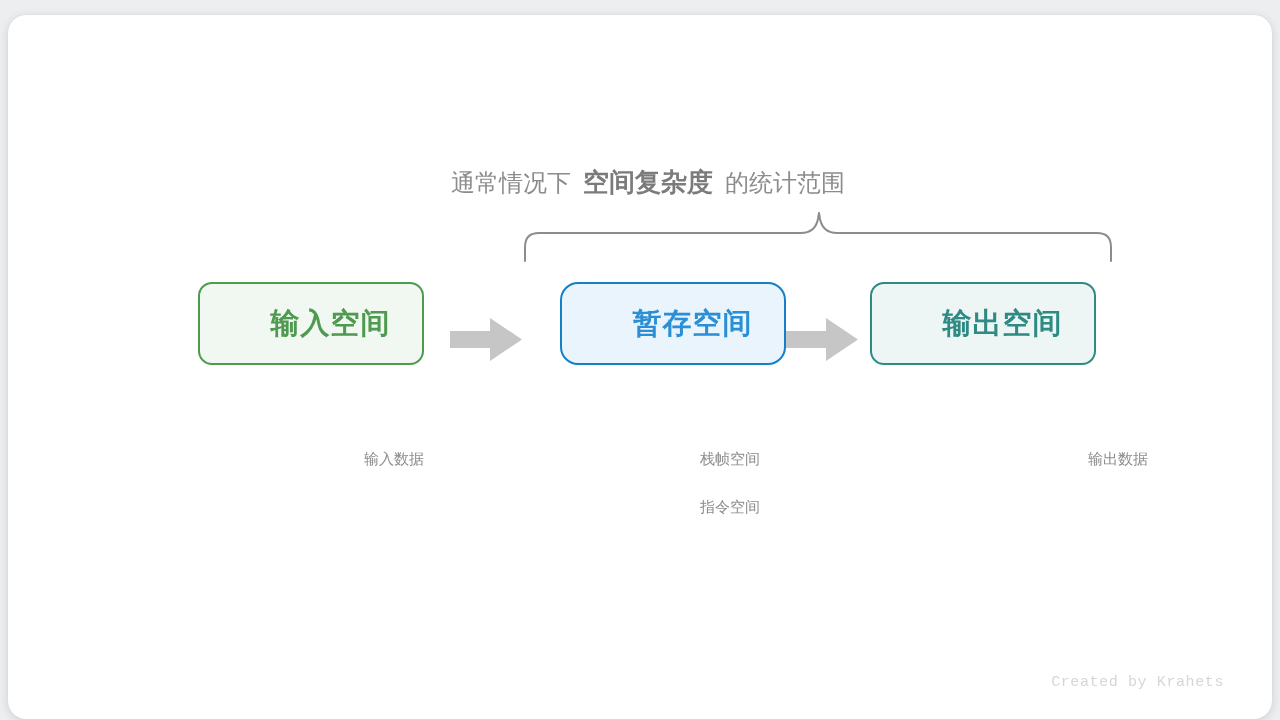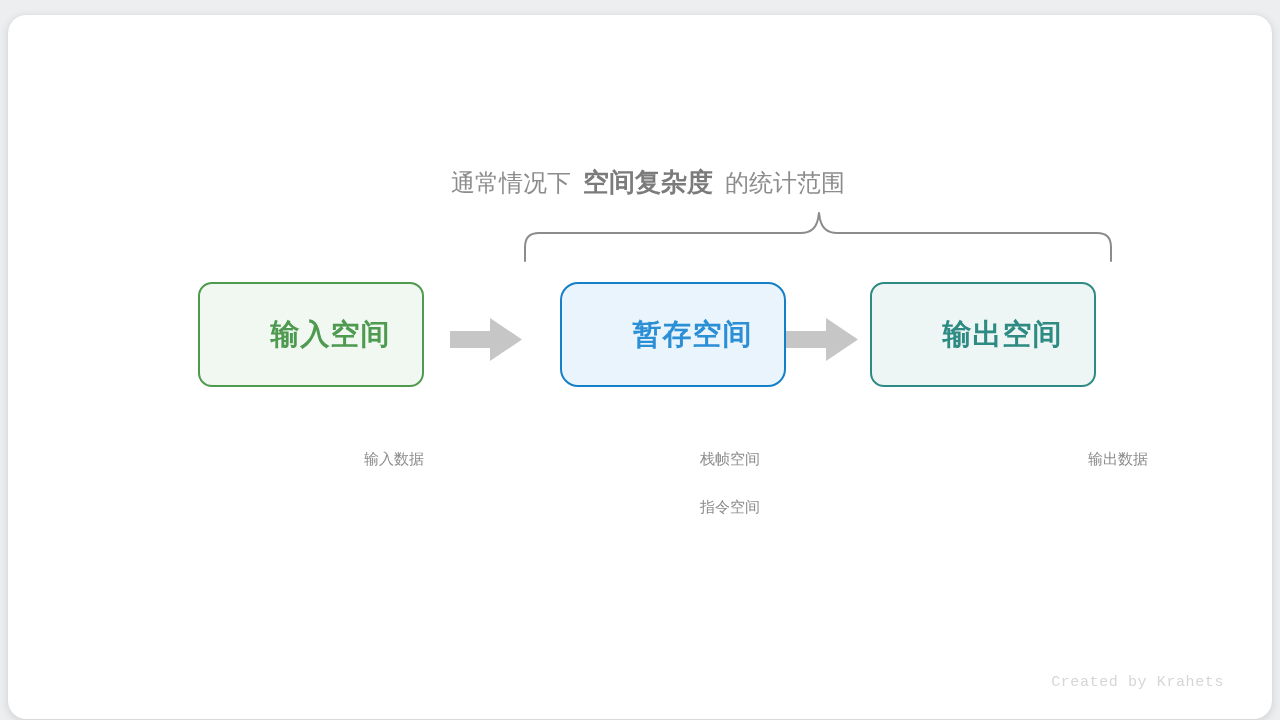--- a/index.html
+++ b/index.html
@@ -55,21 +55,21 @@
     top: 196px;
     width: 590px;
     height: 52px;
   }
 
   
   .box {
     position: absolute;
     top: 267px;
     width: 226px;
-    height: 105px;
+    height: 83px;
     border-radius: 14px;
     border-width: 2.5px;
     border-style: solid;
     box-sizing: border-box;
     display: flex;
     align-items: center;
     justify-content: center;
     padding-left: 39px;
   }
   .box .box-label {

